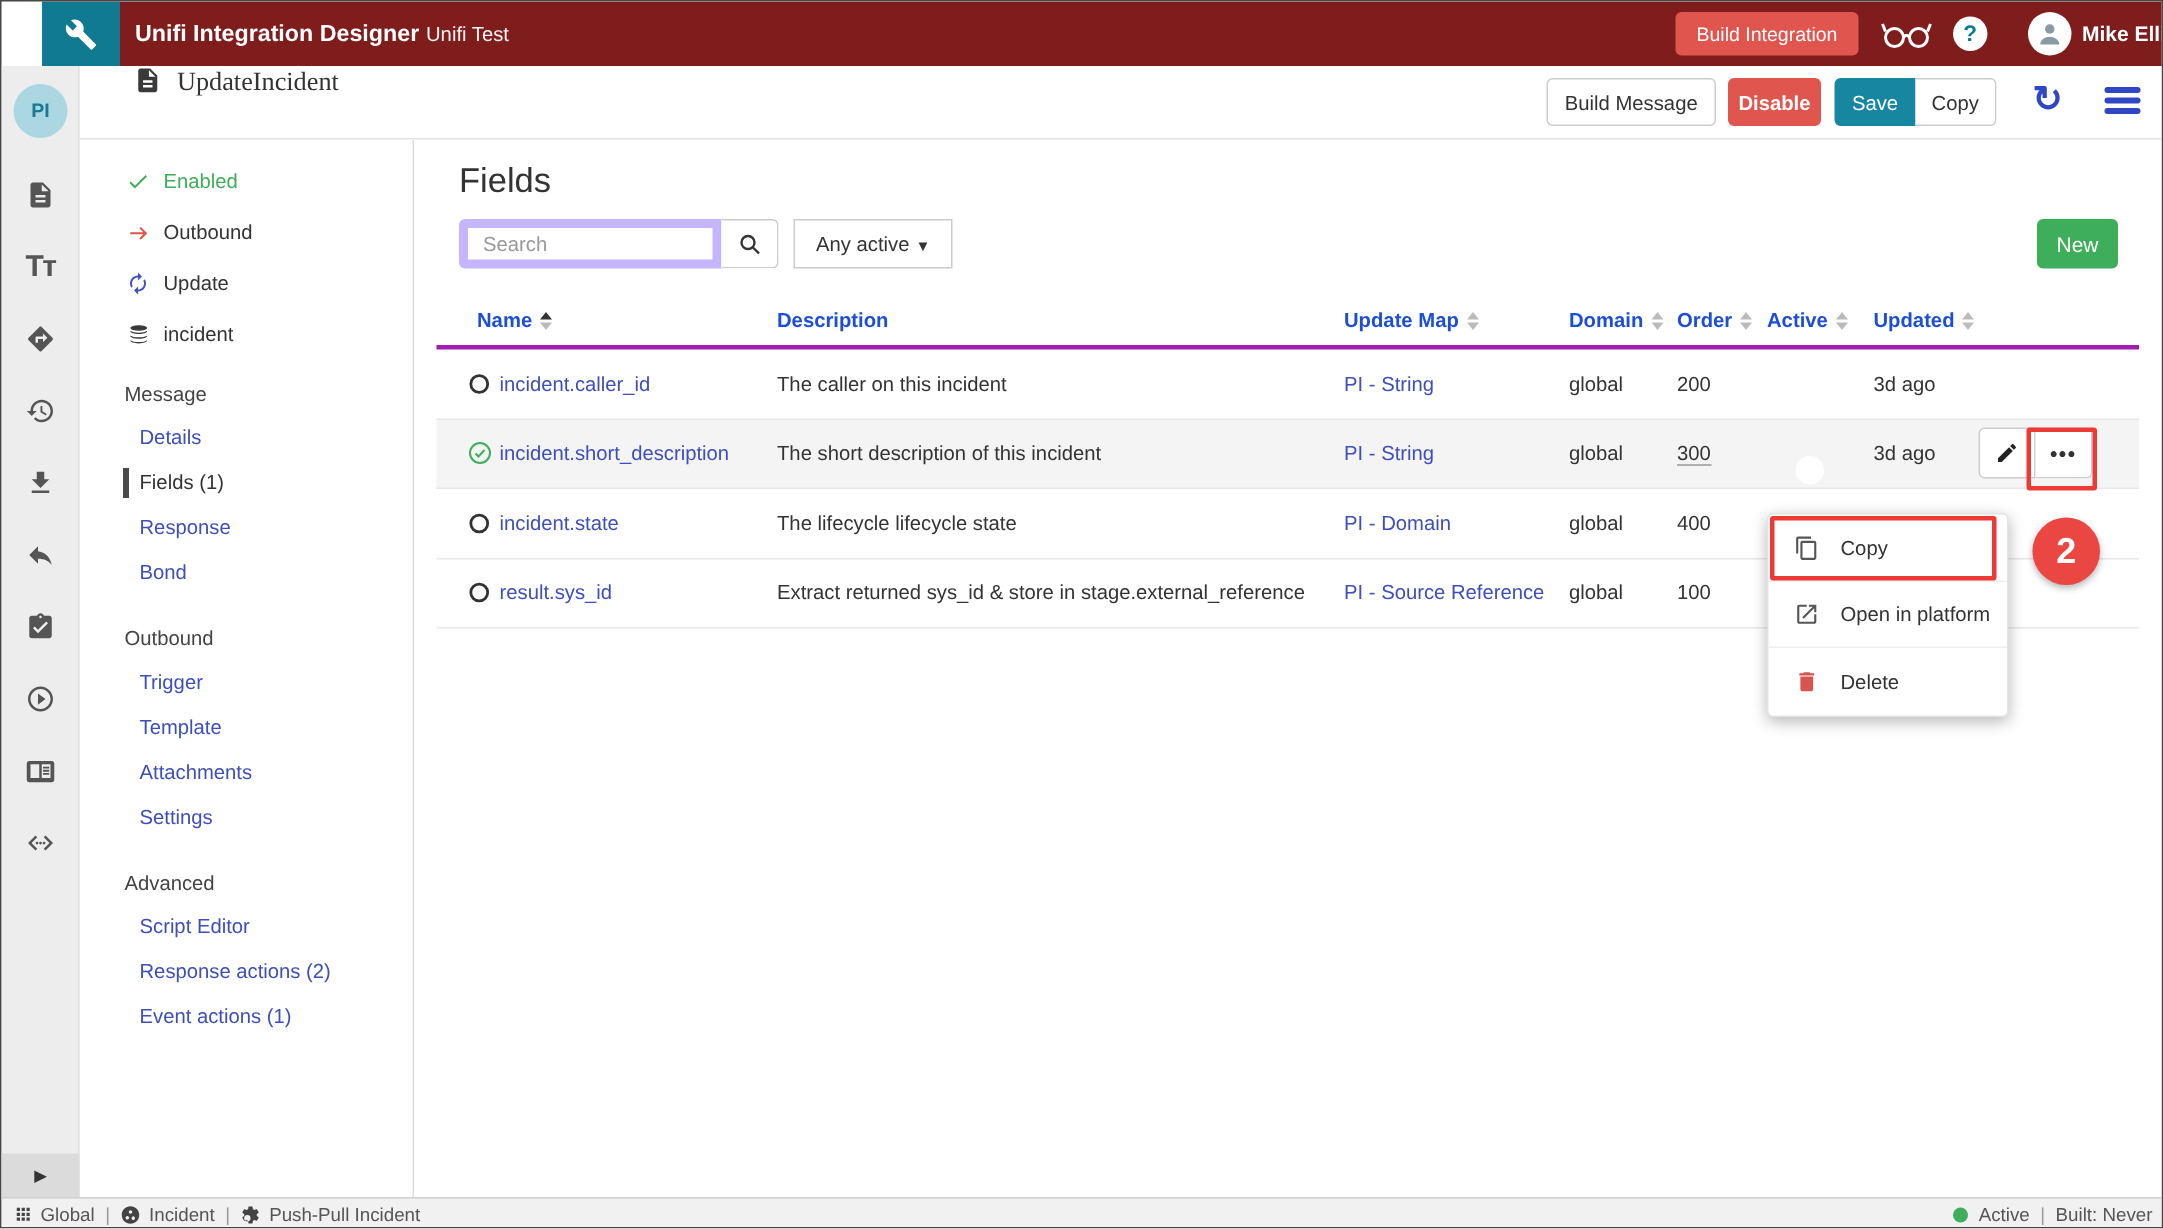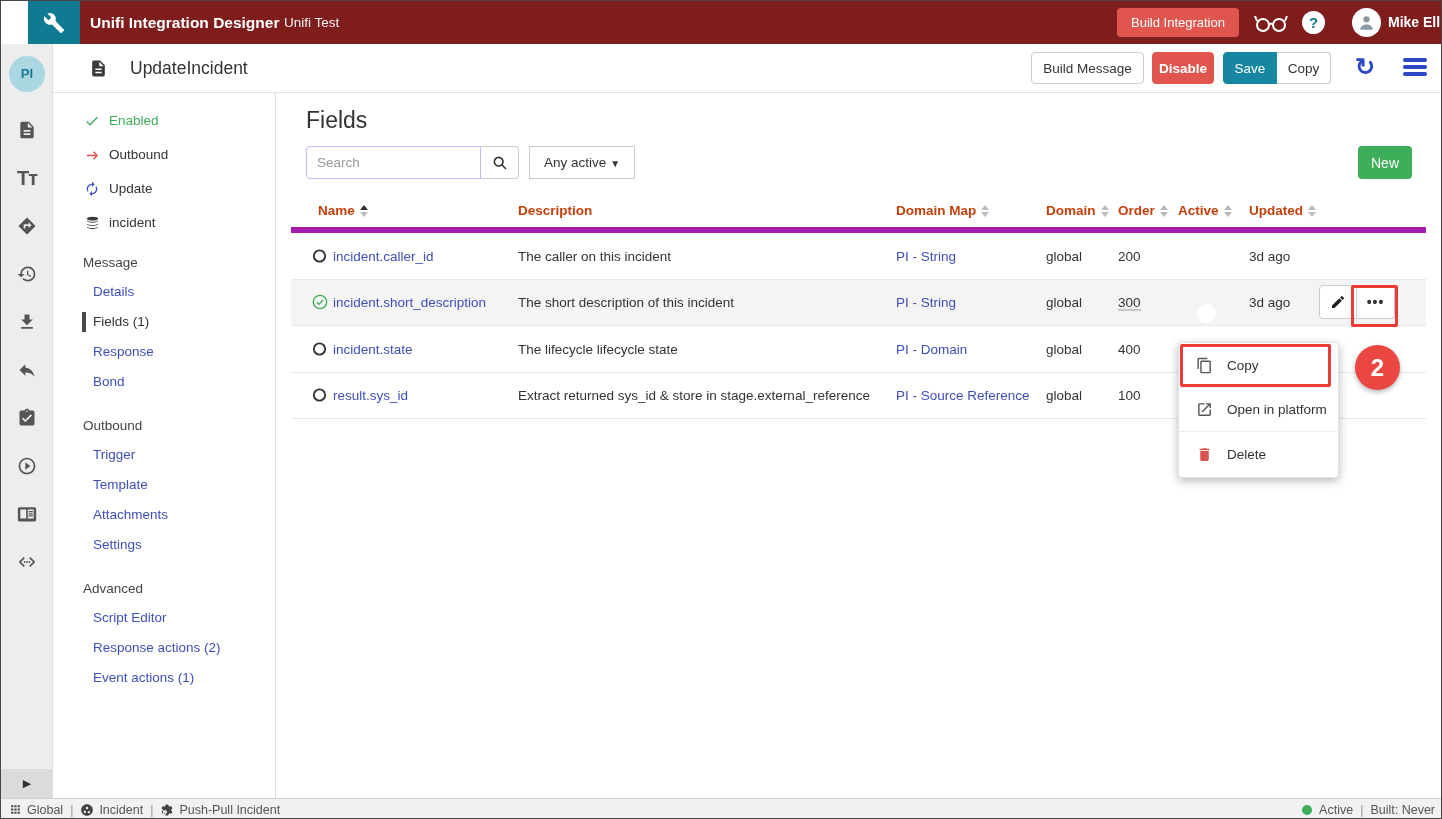--- a/index.html
+++ b/index.html
@@ -13,21 +13,21 @@
   .topbar-title { position:absolute; left:62px; top:0; height:43px; line-height:43px; color:#fff; font-size:15.5px; font-weight:700; }
   .topbar-subtitle { position:absolute; left:256px; top:0; height:43px; line-height:43px; color:rgba(255,255,255,.95); font-size:13.5px; }
   .btn-build-integration { position:absolute; left:1089px; top:7px; width:122px; height:29px; background:#E0564E; border:none; border-radius:4px; color:#fff; font-size:13px; font-family:inherit; cursor:pointer; }
   .topbar-glasses { position:absolute; left:1226px; top:12px; }
   .topbar-help { position:absolute; left:1274px; top:10px; width:23px; height:23px; background:#fff; border-radius:50%; color:#0F7A92; font-weight:700; font-size:15px; text-align:center; line-height:23px; }
   .topbar-avatar { position:absolute; left:1324px; top:7px; width:29px; height:29px; background:#fff; border-radius:50%; display:flex; align-items:center; justify-content:center; }
   .topbar-user { position:absolute; left:1360px; top:0; height:43px; line-height:43px; color:#fff; font-size:14px; font-weight:700; }
 
   
   .toolbar { position:absolute; left:52px; top:43px; width:1390px; height:49px; background:#fff; border-bottom:1px solid #E2E2E2; z-index:5; }
-  .record-title-wrap { position:absolute; left:36px; top:0; height:49px; display:flex; align-items:center; gap:22px; }
+  .record-title-wrap { position:absolute; left:36px; top:0; height:49px; display:flex; gap:10px;font-family:Liberation Serif, serif; }
   .record-title { font-size:17.5px; color:#333; font-weight:500; }
   .tb-btn { position:absolute; top:8px; height:32px; border:1px solid #CCC; background:#fff; border-radius:4px; color:#333; font-size:13.5px; font-family:inherit; text-align:center; cursor:pointer; }
   .tb-build-message { left:978px; width:113px; }
   .tb-disable { left:1099px; width:62px; background:#E0564E; border-color:#E0564E; color:#fff;font-weight:bold; }
   .tb-save { left:1170px; width:54px; background:#1787A1; border-color:#1787A1; color:#fff; border-radius:4px 0 0 4px; }
   .tb-copy { left:1224px; width:54px; border-left:none; border-radius:0 4px 4px 0; }
   .tb-refresh { position:absolute; left:1298px; top:7px; width:28px; height:32px; color:#2F46C5; font-size:24px; font-weight:700; line-height:32px; text-align:center; cursor:pointer; }
   .tb-hamburger { position:absolute; left:1350px; top:14px; width:24px; height:20px; cursor:pointer; }
   .tb-hamburger span { display:block; height:3.5px; background:#2F46C5; border-radius:2px; margin-bottom:3.5px; }
 
@@ -46,29 +46,29 @@
   .nav-status .glyph { width:18px; display:inline-flex; justify-content:center; }
   .nav-section { left:30px; color:#444; }
   .nav-link { left:40px; color:#3E4FB8; cursor:pointer; }
   .nav-active { left:40px; color:#333; cursor:pointer; }
   .nav-active::before { content:""; position:absolute; left:-11px; top:1px; width:4px; height:20px; background:#4A4A4A; }
   .green { color:#3FAE5A; }
 
   
   .main { position:absolute; left:275px; top:92px; width:1167px; height:705px; background:#fff; }
   .fields-title { position:absolute; left:30px; top:14px; font-size:23px; font-weight:500; color:#333; }
-  .search-input { position:absolute; left:30px; top:53px; width:175px; height:33px; border:1px solid #c4b5fd; border-radius:4px 0 0 4px; padding:0 10px; font-size:13.5px; font-family:inherit; color:#333; }
+  .search-input { position:absolute; left:30px; top:53px; width:175px; height:33px; border:6px solid #c4b5fd; border-radius:4px 0 0 4px; padding:0 10px; font-size:13.5px; font-family:inherit; color:#333; }
   .search-input::placeholder { color:#999; }
   .search-btn { position:absolute; left:205px; top:53px; width:38px; height:33px; border:1px solid #CCC; border-left:none; background:#fff; border-radius:0 4px 4px 0; cursor:pointer; display:flex; align-items:center; justify-content:center; color:#333; }
   .filter-btn { position:absolute; left:253px; top:53px; height:33px; padding:0 14px; border:1px solid #CCC; background:#fff; border-radius:0; font-size:13.5px; font-family:inherit; color:#333; cursor:pointer; }
   .filter-btn .caret { font-size:10px; margin-left:4px; }
   .btn-new { position:absolute; left:1082px; top:53px; width:54px; height:33px; background:#3FAE5A; border:none; border-radius:4px; color:#fff; font-size:14px; font-family:inherit; cursor:pointer; }
 
   
-  .thead { position:absolute; left:15px; top:104px; width:1135px; height:36px; border-bottom:6px solid #a21caf; font-weight:700; font-size:13.5px; color:#c2410c; }
+  .thead { position:absolute; left:15px; top:104px; width:1135px; height:36px; border-bottom:3px solid #a21caf; font-weight:700; font-size:13.5px; color:#1d4ed8; }
   .trow { position:absolute; left:15px; width:1135px; height:46.5px; border-bottom:1px solid #E8E8E8; font-size:13.5px; color:#333; }
   .trow.hl { background:#F4F4F4; }
   .cell { position:absolute; top:50%; transform:translateY(-50%); white-space:nowrap; }
   .hcell { position:absolute; bottom:9px; white-space:nowrap; }
   .c-state{left:21px}.c-name{left:42px}.c-desc{left:227px}.c-map{left:605px}.c-domain{left:755px}.c-order{left:827px}.c-active{left:887px}.c-updated{left:958px}.c-actions{left:1028px}
   .h-name{left:27px}
   .link { color:#3E4FB8; text-decoration:none; cursor:pointer; }
   .sort { display:inline-block; vertical-align:middle; margin-left:5px; line-height:0; }
   .sort i { display:block; width:0; height:0; border-left:4px solid transparent; border-right:4px solid transparent; }
   .sort .up { border-bottom:5px solid #BBB; margin-bottom:2px; }
@@ -284,21 +284,21 @@
             <path d="M15 15 L21 21"></path>
           </svg>
         </span>
     </button>
     <button class="filter-btn"><span>Any active</span><span class="caret">▼</span></button>
     <button class="btn-new">New</button>
 
     <div class="thead">
       <span class="hcell h-name"><span>Name</span><span class="sort asc"><i class="up"></i><i class="dn"></i></span></span>
       <span class="hcell c-desc"><span>Description</span></span>
-      <span class="hcell c-map"><span>Domain Map</span><span class="sort"><i class="up"></i><i class="dn"></i></span></span>
+      <span class="hcell c-map"><span>Update Map</span><span class="sort"><i class="up"></i><i class="dn"></i></span></span>
       <span class="hcell c-domain"><span>Domain</span><span class="sort"><i class="up"></i><i class="dn"></i></span></span>
       <span class="hcell c-order"><span>Order</span><span class="sort"><i class="up"></i><i class="dn"></i></span></span>
       <span class="hcell c-active"><span>Active</span><span class="sort"><i class="up"></i><i class="dn"></i></span></span>
       <span class="hcell c-updated"><span>Updated</span><span class="sort"><i class="up"></i><i class="dn"></i></span></span>
     </div>
 
     <div class="trow" style="top:140px">
       <span class="cell c-state">
           <svg width="15" height="15" viewBox="0 0 16 16" fill="none" stroke="#333" stroke-width="2">
             <circle cx="8" cy="8" r="6"></circle>

